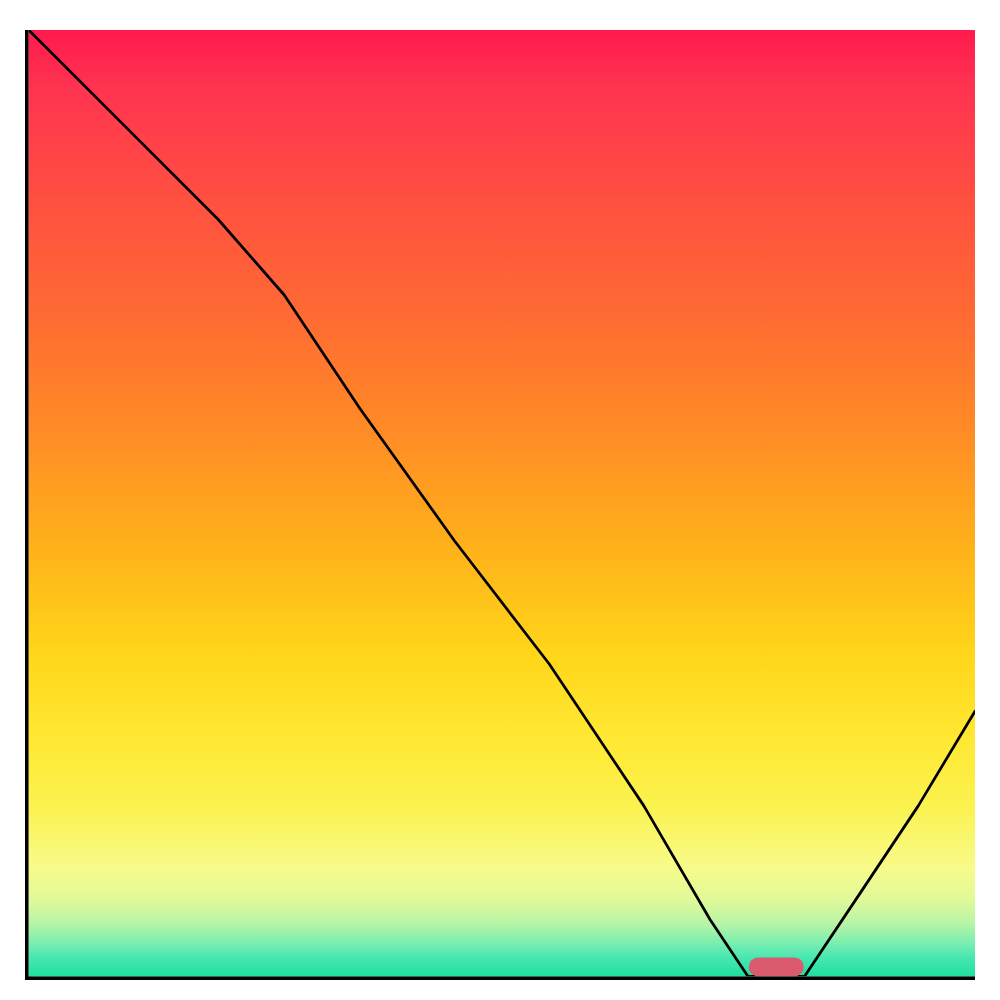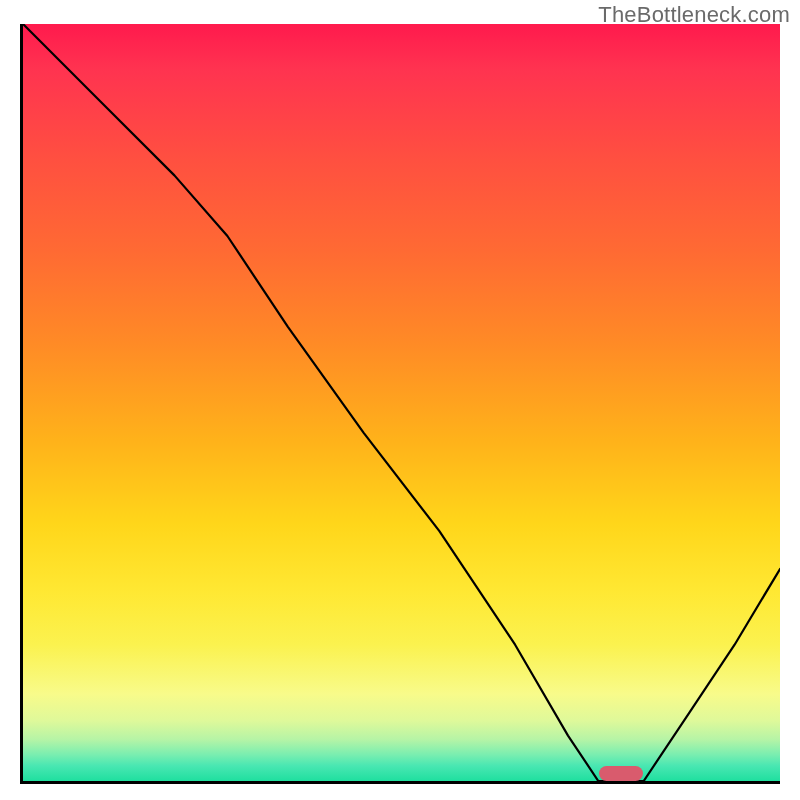--- a/index.html
+++ b/index.html
@@ -73,21 +73,20 @@
     background: #d95b6d;
     z-index: 3;
     transform: translate(-50%, 0);
     bottom: 0px;
   }
 </style>
 </head>
 <body>
 
 <div class="wrap">
-  <div class="watermark">TheBottleneck.com</div>
 
   <div class="plot">
     <div class="gradient"></div>
 
     <svg class="curve" viewBox="0 0 757 757" preserveAspectRatio="none">
       <path id="curve-path" fill="none" stroke="#000000" stroke-width="2.2" stroke-linejoin="round" stroke-linecap="round" d="M 0.0 0.0 L 75.7 75.7 L 151.4 151.4 L 204.4 212.0 L 264.9 302.8 L 340.7 408.8 L 416.4 507.2 L 492.1 620.7 L 545.0 711.6 L 575.3 757.0 L 590.5 757.0 L 620.7 757.0 L 666.2 688.9 L 711.6 620.7 L 757.0 545.0"></path>
     </svg>
 
     <div id="marker" class="marker" style="left: 598px;"></div>
   </div>

